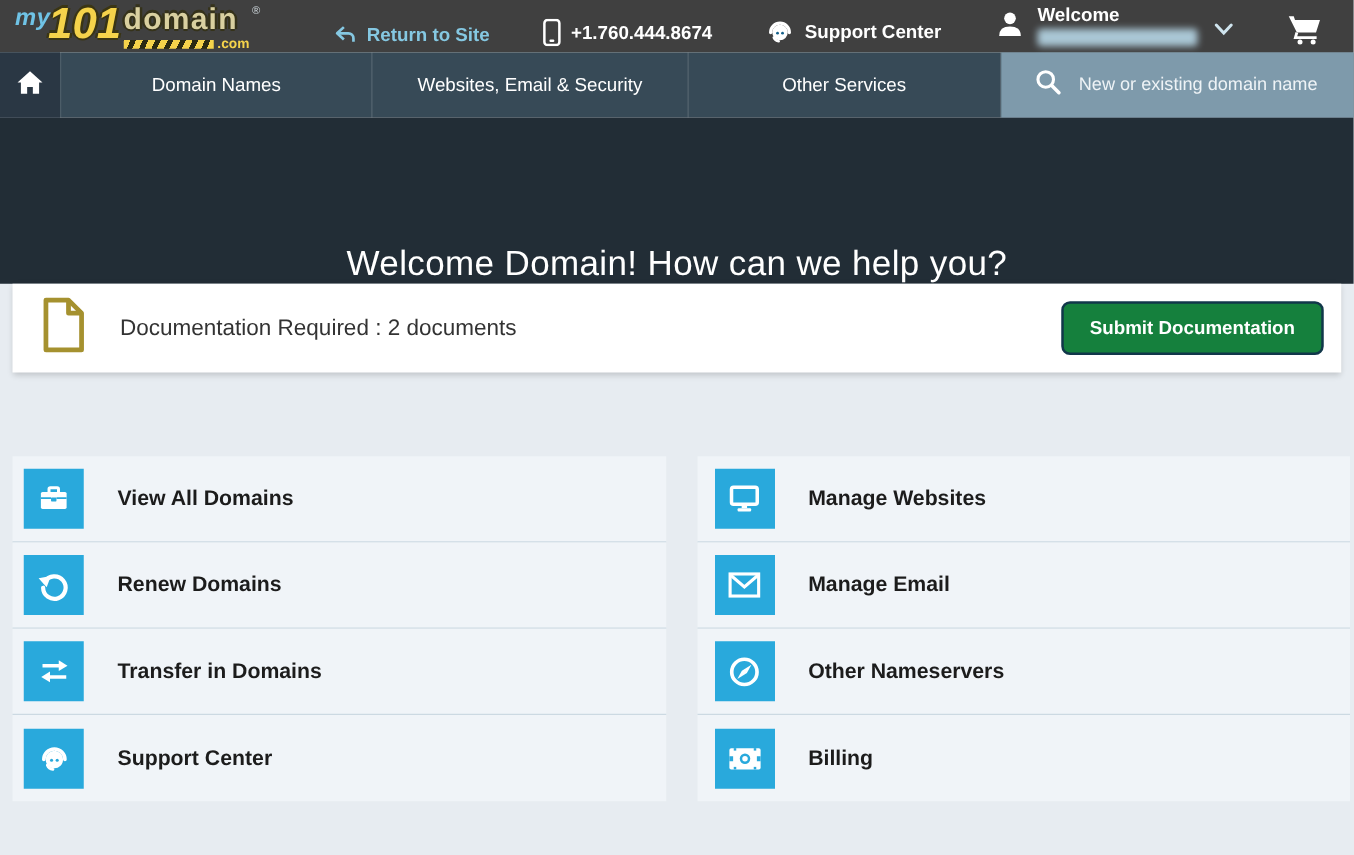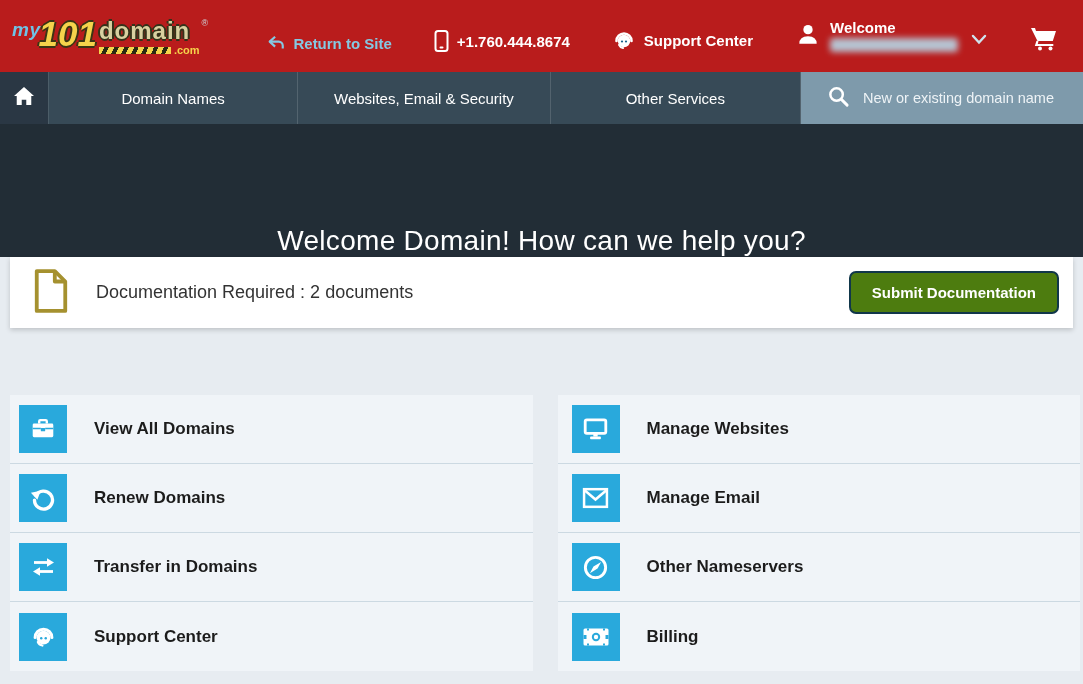--- a/index.html
+++ b/index.html
@@ -1,20 +1,20 @@
 <!DOCTYPE html>
 <html><head>
 <meta charset="utf-8">
 <style>
   * { margin:0; padding:0; box-sizing:border-box; }
   html,body { width:1083px; height:684px; overflow:hidden; }
   body { font-family:"Liberation Sans", sans-serif; background:#e7ecf1; }
 
   
-  .topbar { height:72px; background:#b91c1c; display:flex; align-items:center; }
+  .topbar { height:42px; background:#404040; display:flex; align-items:center; }
   .logo { display:flex; align-items:flex-start; margin-left:12px; cursor:pointer; user-select:none; }
   .logo-my { color:#6fc3e6; font-style:italic; font-weight:700; font-size:19px; margin-top:3px; letter-spacing:.5px; }
   .logo-101 { color:#f5d34b; font-style:italic; font-weight:800; font-size:35px; line-height:1;
               text-shadow:-2px 0 #3a3514, 2px 0 #3a3514, 0 -2px #3a3514, 0 2px #3a3514; margin-left:-2px; }
   .logo-domain-wrap { display:flex; flex-direction:column; margin-left:2px; margin-top:4px; }
   .logo-domain { color:#d9d0a0; font-weight:800; font-size:24px; line-height:.9; letter-spacing:1px;
               text-shadow:-2px 0 #35321a, 2px 0 #35321a, 0 -2px #35321a, 0 2px #35321a; }
   .logo-stripe-row { display:flex; align-items:center; gap:3px; margin-top:3px; }
   .stripes { width:72px; height:7px; background:repeating-linear-gradient(115deg,#f5d34b 0 5px,#2b2a12 5px 9px); }
   .logo-tld { color:#f5d34b; font-size:11px; font-weight:700; }
@@ -45,21 +45,21 @@
 
   
   .hero { height:133px; background:#222d36; display:flex; align-items:flex-end; justify-content:center; }
   .hero h1 { color:#fff; font-size:28px; font-weight:500; letter-spacing:.3px; }
 
   
   .docbar { margin:0 10px; height:71px; background:#fff; box-shadow:0 2px 5px rgba(0,0,0,.18);
             display:flex; align-items:center; padding:0 14px 0 12px; }
   .doc-icon { flex:0 0 auto; margin-left:10px; }
   .doc-msg { margin-left:26px; font-size:18px; color:#333; }
-  .submit-btn { margin-left:auto; background:#4d7c0f; color:#fff; font-size:15px; font-weight:700;
+  .submit-btn { margin-left:auto; background:#15803d; color:#fff; font-size:15px; font-weight:700;
             font-family:"Liberation Sans", sans-serif; border:2px solid #11374a; border-radius:7px;
             padding:11px 21px; cursor:pointer; }
 
   
   .menu { display:flex; gap:25px; margin-top:67px; padding:0 3px 0 10px;text-align:center; }
   .menu-col { flex:1; display:flex; flex-direction:column; }
   .menu-row { height:69px; background:#f0f4f8; border-bottom:1px solid #ccd9e2; display:flex; align-items:center;
               padding-left:9px; cursor:pointer; }
   .menu-col .menu-row:last-child { border-bottom:none; }
   .menu-col.right .menu-row { padding-left:14px; }

